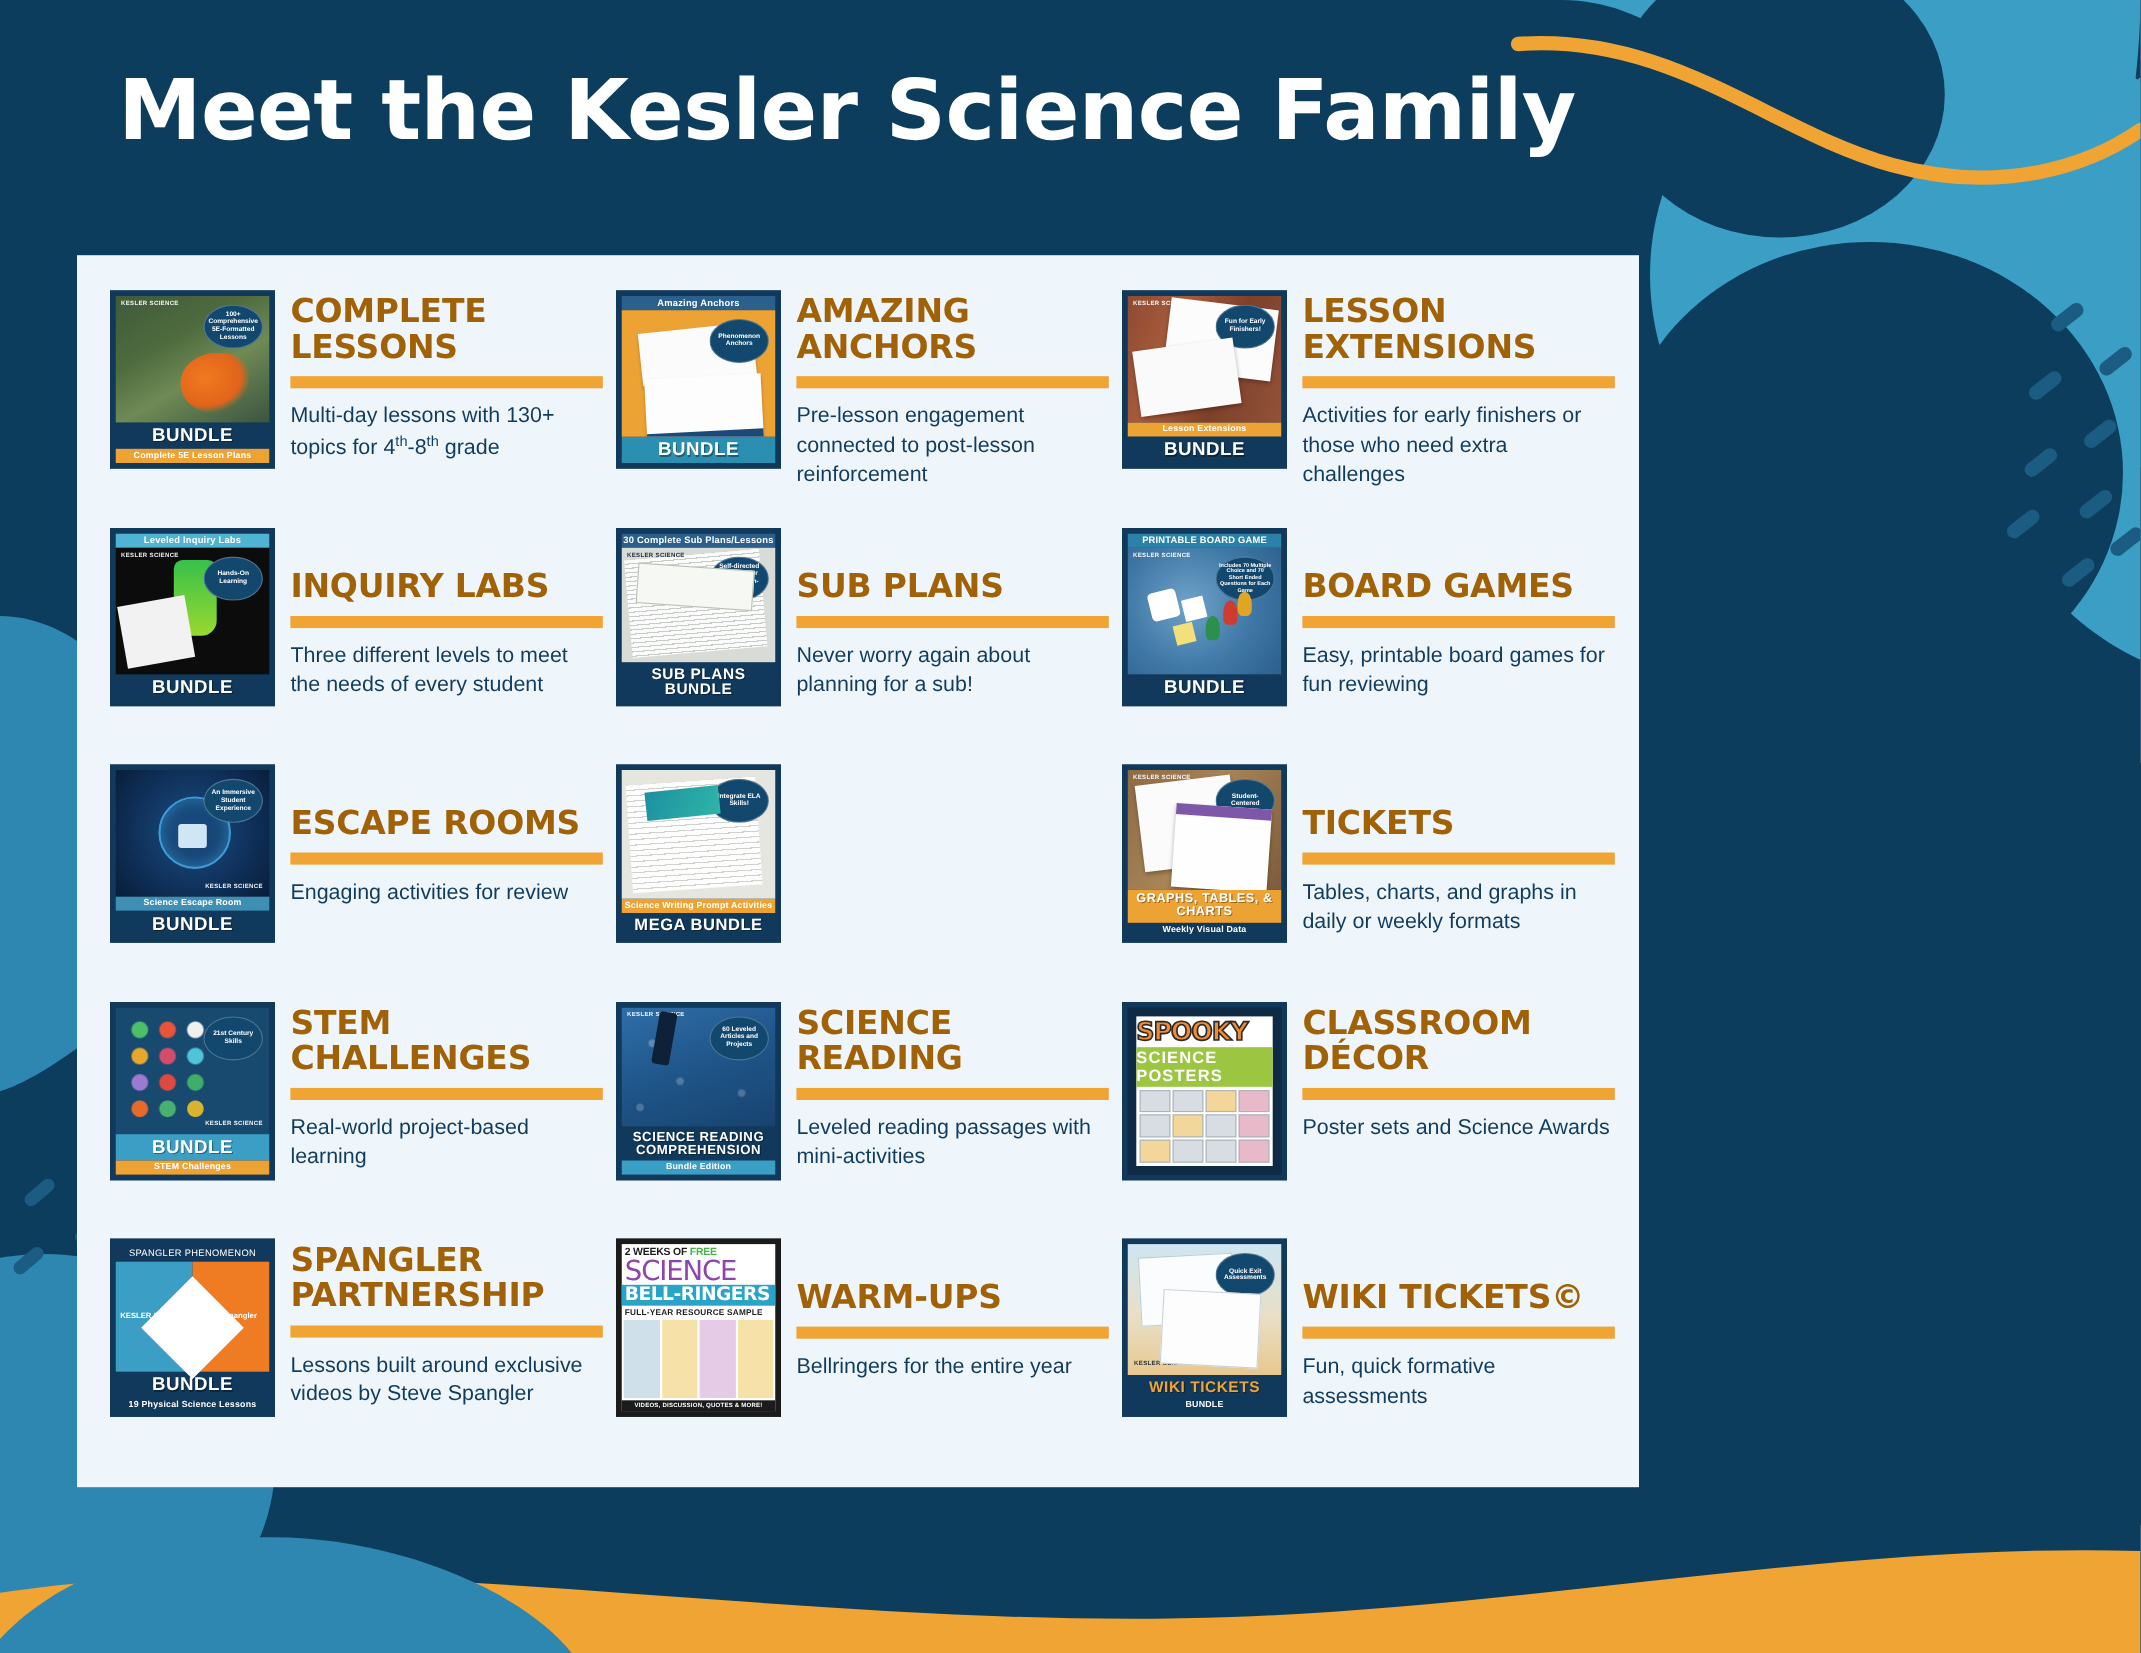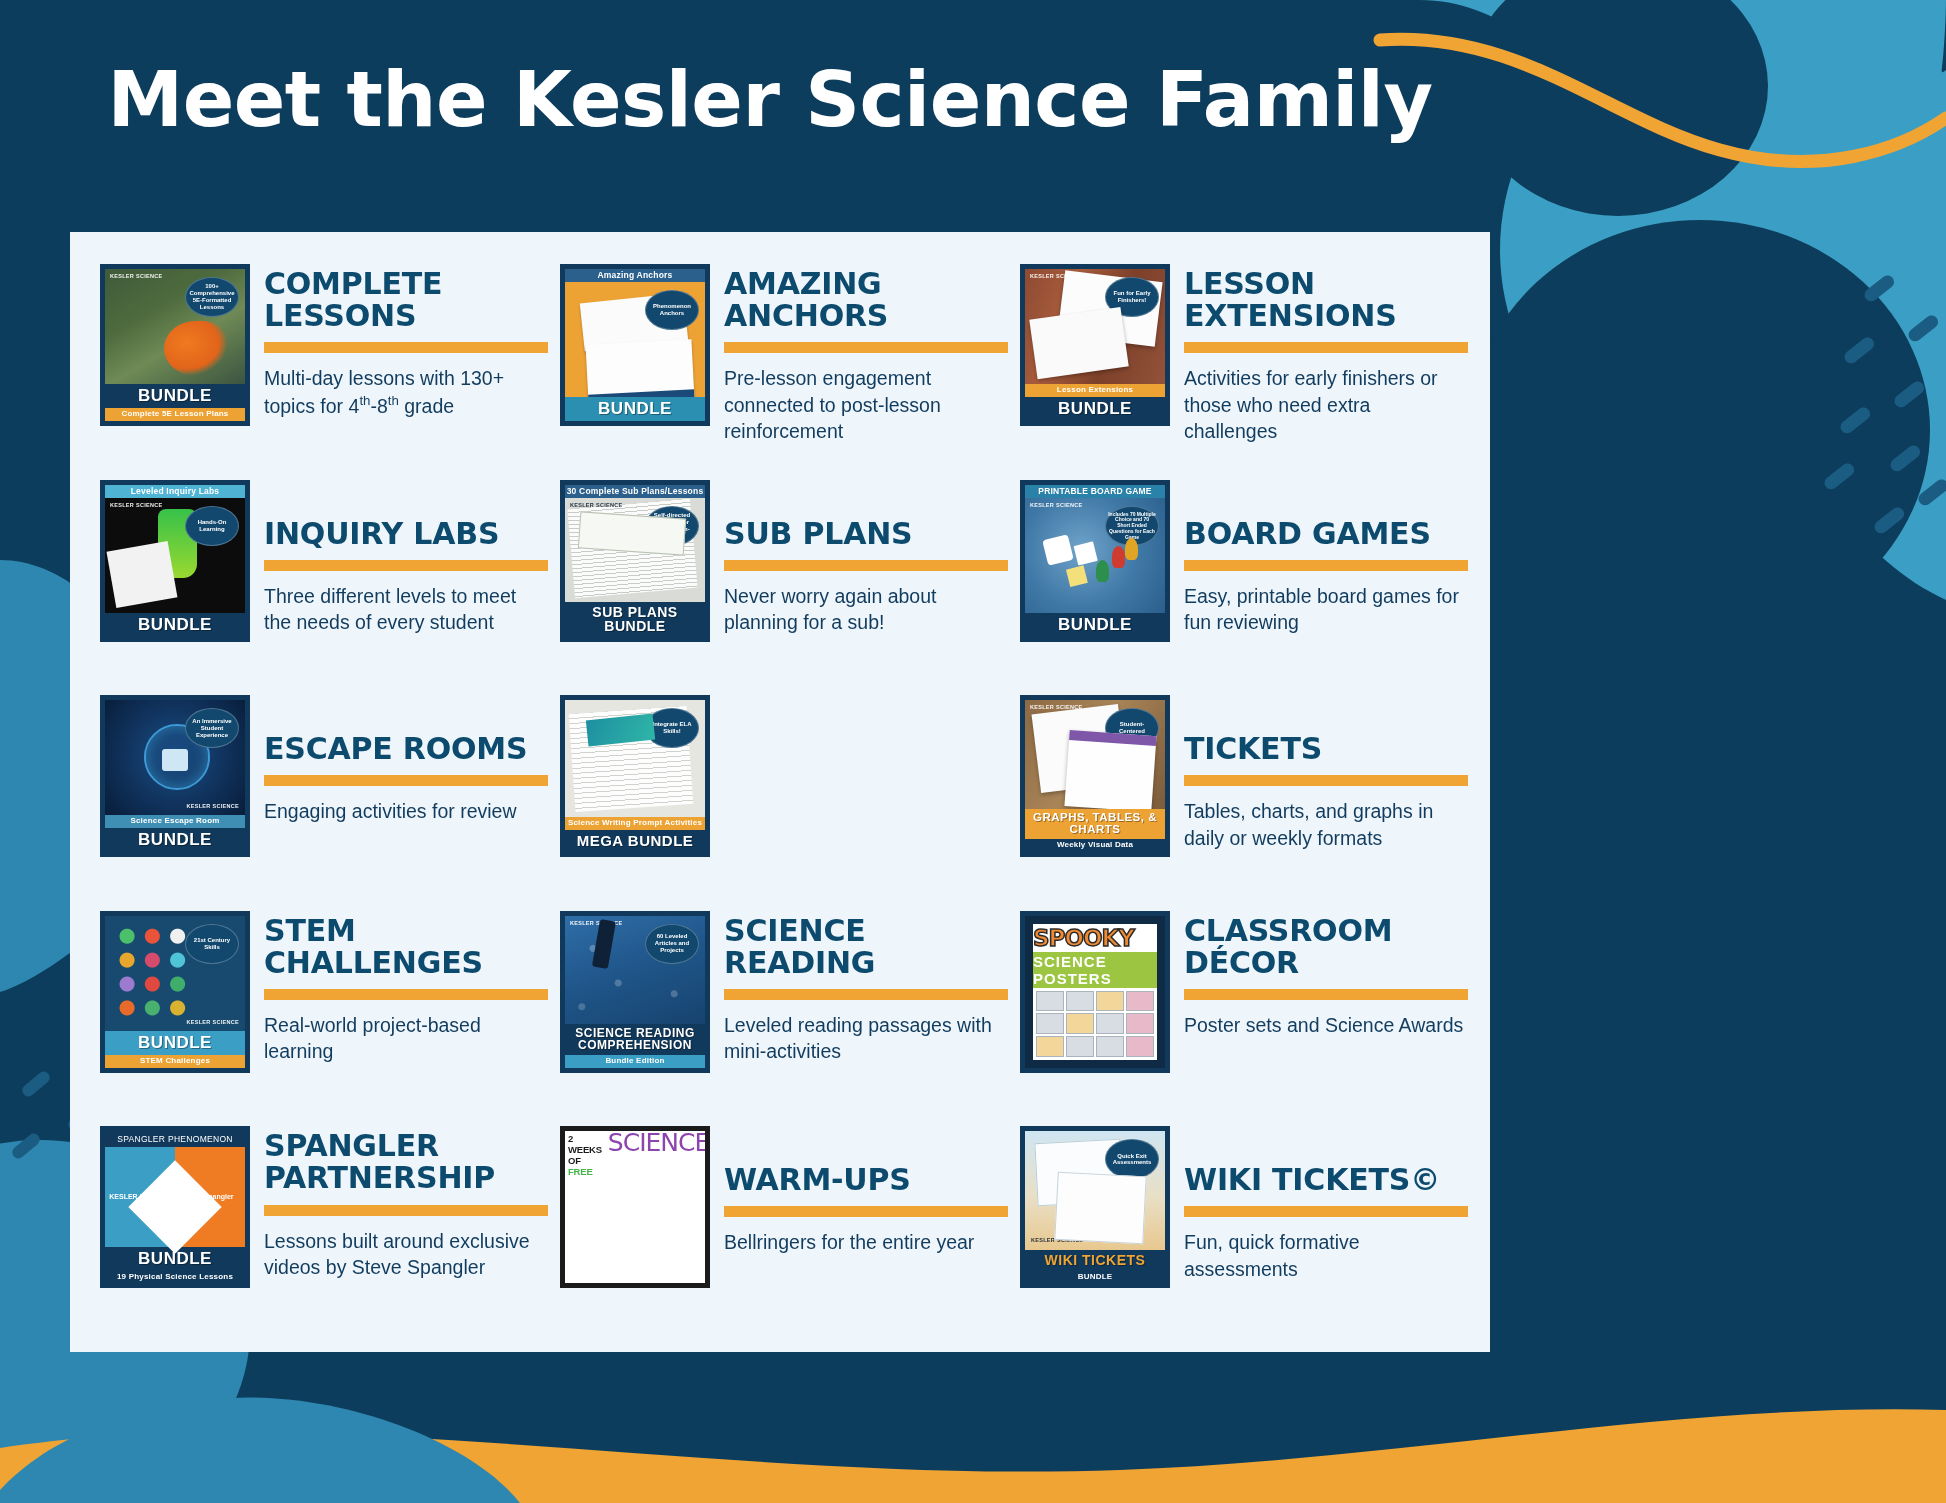--- a/index.html
+++ b/index.html
@@ -159,21 +159,21 @@
 
   
   .txt {
     flex: 1 1 auto;
     min-width: 0;
     padding-top: 6px;
     display: flex;
     flex-direction: column;
   }
   .item-title {
-    color: #0c4a6e;
+    color: #a16207;
     font-weight: 700;
     font-size: 30px;
     line-height: 1.07;
     letter-spacing: -0.2px;
     font-family: "DejaVu Sans", "Liberation Sans", sans-serif;
   }
   .rule {
     height: 11px;
     background: #f0a434;
     margin: 10px 0 12px 0;
@@ -342,21 +342,21 @@
   .spg-right { flex:1; background:#ef7b22; position:relative; }
   .spg-diamond {
     position:absolute; left:50%; top:50%; width:66px; height:66px; margin:-33px 0 0 -33px;
     background:#fff; transform:rotate(45deg);
   }
   .spg-l-label, .spg-r-label {
     position:absolute; top:50%; transform:translateY(-50%);
     font-size:7px; font-weight:700; color:#fff; line-height:1.1; text-align:center; width:100%;
   }
 
-  .bell-wrap { background:#fff; display:flex; flex-direction:row; height:100%; }
+  .bell-wrap { background:#fff; display:flex; flex-direction:column; height:100%; }
   .bell-l1 { font-size:9.5px; font-weight:700; color:#1b1b1b; padding:2px 3px 0; letter-spacing:-.2px; }
   .bell-l1 b { color:#45b649; }
   .bell-l2 { font-size:25px; font-weight:400; color:#8e44ad; line-height:.95; letter-spacing:-1px; padding:0 3px;
     font-family:"DejaVu Sans","Liberation Sans",sans-serif; }
   .bell-l3 { background:#2aa3c9; color:#fff; font-size:17px; font-weight:700; line-height:1; letter-spacing:-.5px; padding:1px 3px;
     font-family:"DejaVu Sans","Liberation Sans",sans-serif; }
   .bell-l4 { font-size:7.5px; font-weight:700; color:#222; padding:1px 3px; letter-spacing:.2px; }
   .bell-tiles { display:grid; grid-template-columns:repeat(4,1fr); gap:2px; padding:2px; flex:1; }
   .bell-tiles i { display:block; background:#cfe0ea; }
   .bell-tiles i:nth-child(2n){ background:#f6e2a8; }

